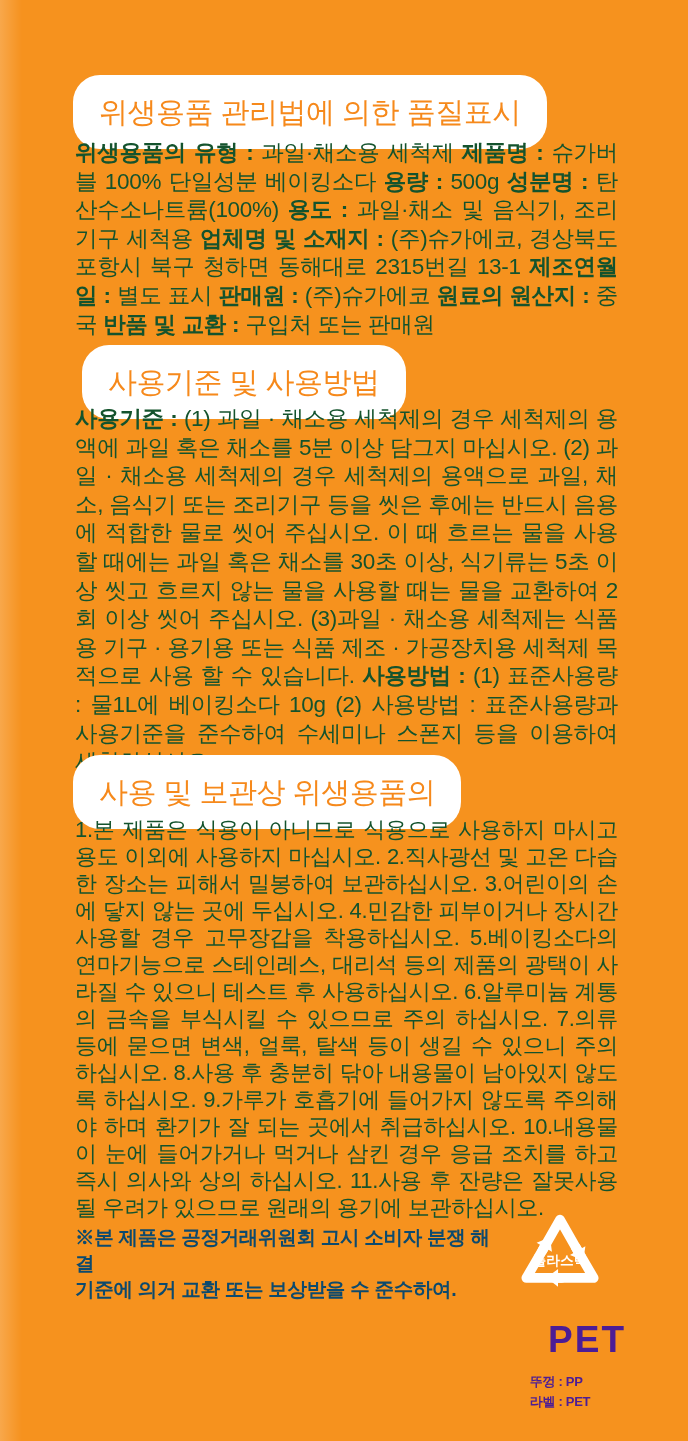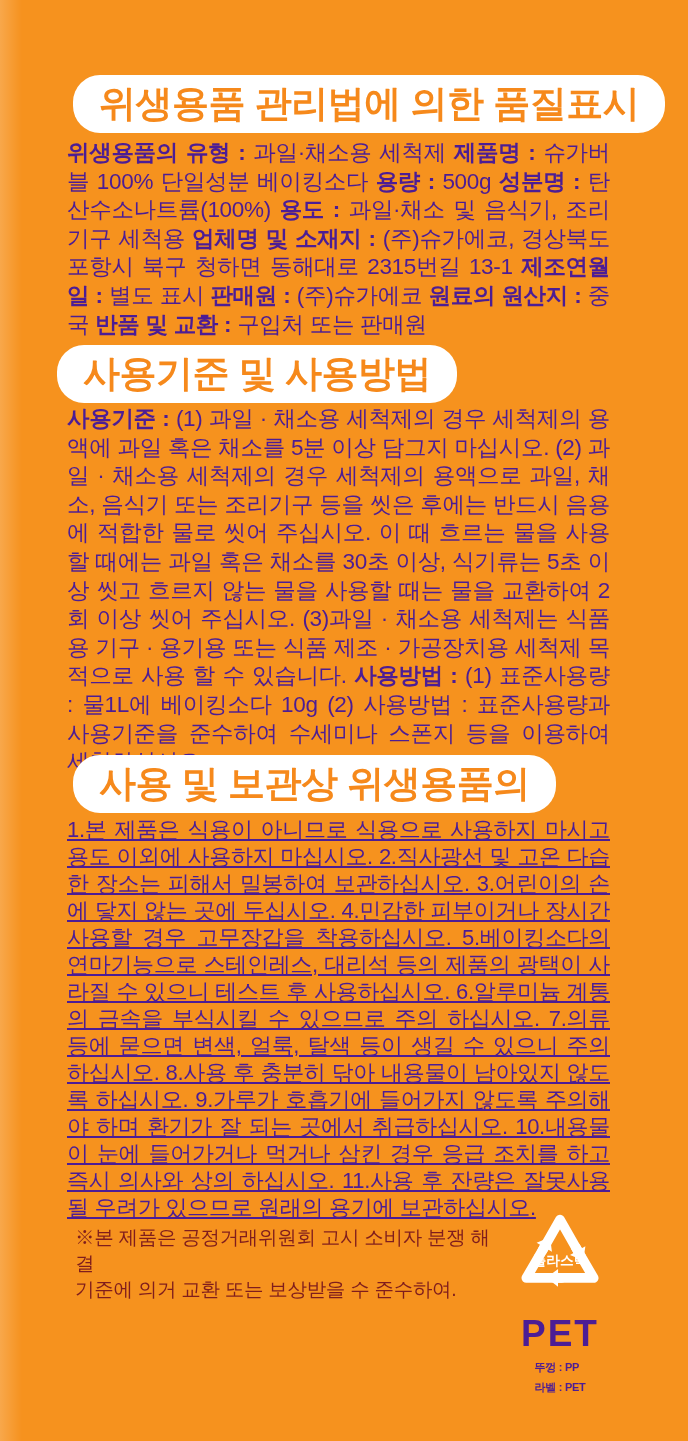--- a/index.html
+++ b/index.html
@@ -12,62 +12,62 @@
   }
   .edge-light{
     position:absolute;left:0;top:0;bottom:0;width:22px;
     background:linear-gradient(90deg, rgba(255,255,255,0.20), rgba(255,255,255,0));
     pointer-events:none;
   }
   .pill{
     position:absolute;
     background:#FFFFFF;
     color:#F6891B;
-    font-weight:700;
-    font-size:37px;
+    font-weight:400;
+    font-size:29px;
     line-height:50px;
-    padding:4px 26px;
+    padding:12px 26px;
     border-radius:27px;
     letter-spacing:-0.5px;
     white-space:nowrap;
   }
   .body-text{
-    position:absolute;left:67px;width:543px;
-    color:#4c1d95;
+    position:absolute;left:75px;width:543px;
+    color:#14532d;
     text-align:justify;
     letter-spacing:-0.3px;
   }
   #block1,#block2{font-size:22.5px;line-height:28.6px;}
   #block3{font-size:22px;line-height:27px;}
   .b{font-weight:700;}
   #pill1{left:73px;top:75px;}
   #block1{top:139px;}
-  #pill2{left:57px;top:345px;}
+  #pill2{left:82px;top:345px;}
   #block2{top:405px;}
   #pill3{left:73px;top:755px;}
-  #block3{top:816px;text-decoration:underline;}
+  #block3{top:816px;}
   #footnote{
     position:absolute;left:75px;top:1224px;width:430px;
-    color:#7f1d1d;font-weight:400;
+    color:#0c4a6e;font-weight:700;
     font-size:19.5px;line-height:26px;
     letter-spacing:-0.3px;
   }
   #recycle{
     position:absolute;left:494px;top:1202px;width:132px;
     text-align:center;color:#4c1d95;
   }
   #recycle svg{display:block;margin:0 auto;}
   .pet{
     font-size:37px;font-weight:700;letter-spacing:2px;
-    line-height:40px;margin-top:6px;
+    line-height:40px;margin-top:12px;text-align:right;
   }
   .materials{
     display:inline-block;text-align:left;
-    font-size:11px;line-height:20px;font-weight:700;
-    margin-top:3px;letter-spacing:-0.3px;
+    font-size:13px;line-height:20px;font-weight:700;
+    margin-top:12px;letter-spacing:-0.3px;
   }
 </style>
 </head>
 <body>
 
 <div class="edge-light"></div>
 
 <div class="pill" id="pill1">위생용품 관리법에 의한 품질표시</div>
 <div class="body-text" id="block1"><span class="b">위생용품의 유형 : </span><span>과일·채소용 세척제  </span><span class="b">제품명 : </span><span>슈가버블 100% 단일성분 베이킹소다 </span><span class="b">용량 : </span><span>500g  </span><span class="b">성분명 : </span><span>탄산수소나트륨(100%) </span><span class="b">용도 : </span><span>과일·채소 및 음식기, 조리기구 세척용 </span><span class="b">업체명 및 소재지 : </span><span>(주)슈가에코, 경상북도 포항시 북구 청하면 동해대로 2315번길 13-1 </span><span class="b">제조연월일 : </span><span>별도 표시 </span><span class="b">판매원 : </span><span>(주)슈가에코  </span><span class="b">원료의 원산지 : </span><span>중국 </span><span class="b">반품 및 교환 : </span><span>구입처 또는 판매원</span></div>
 

